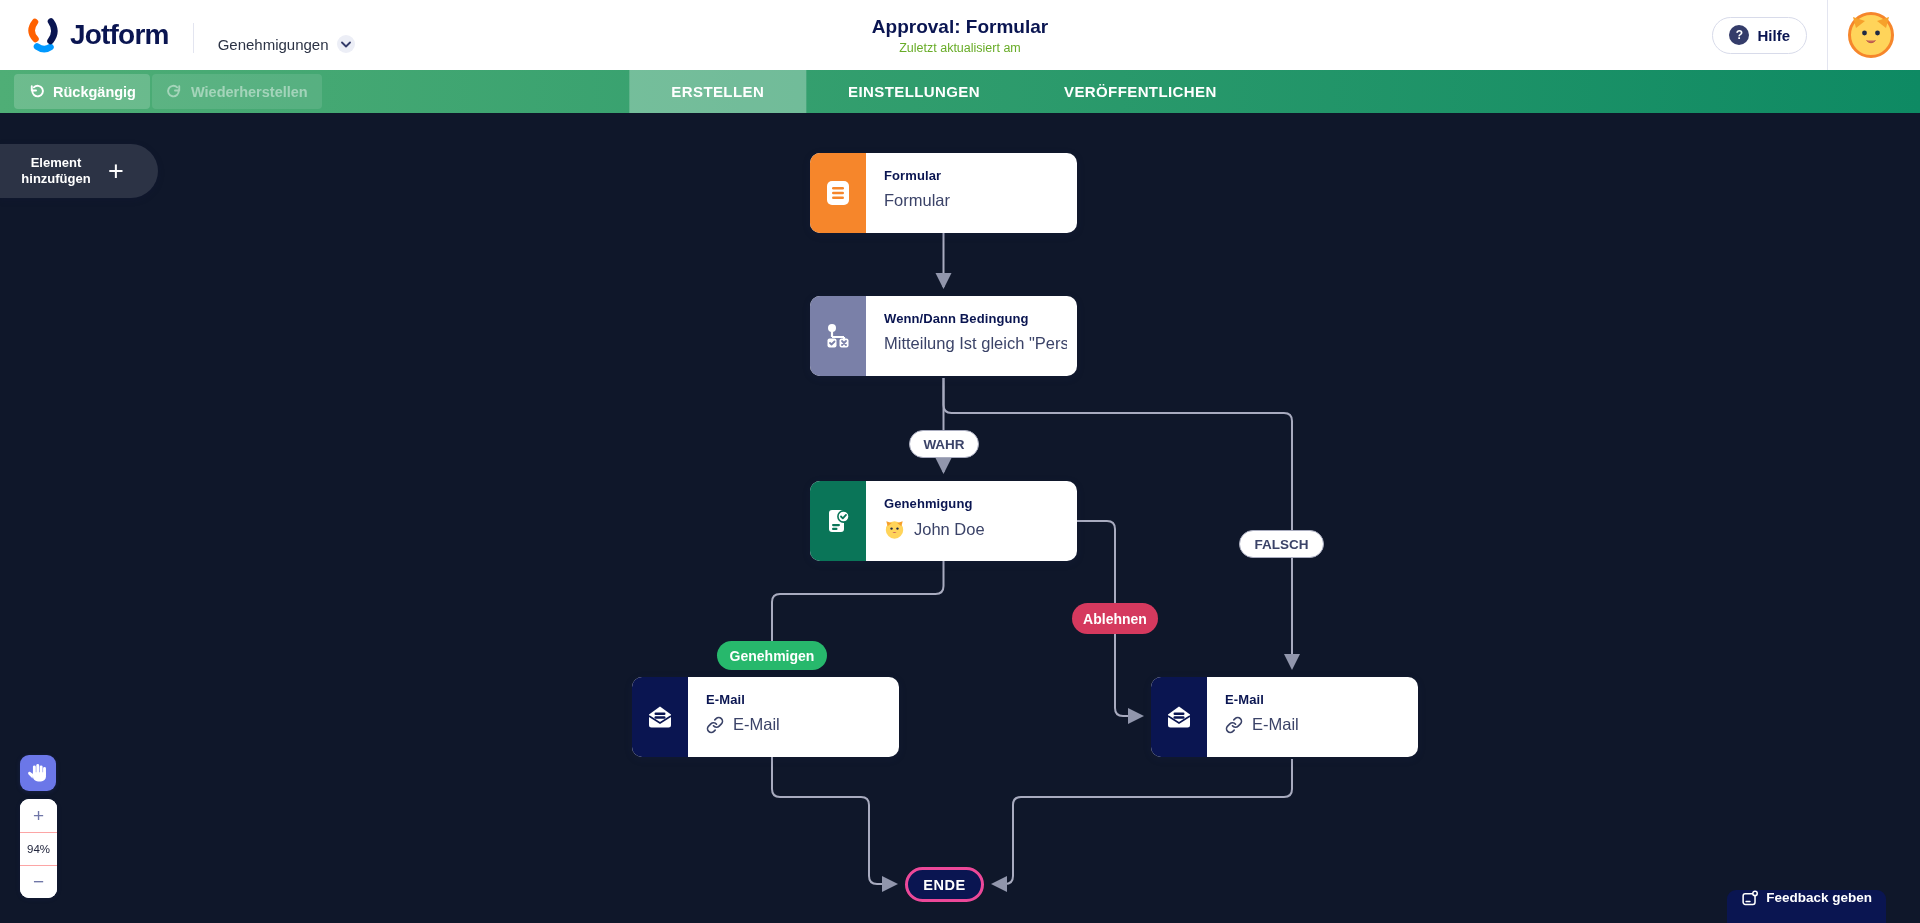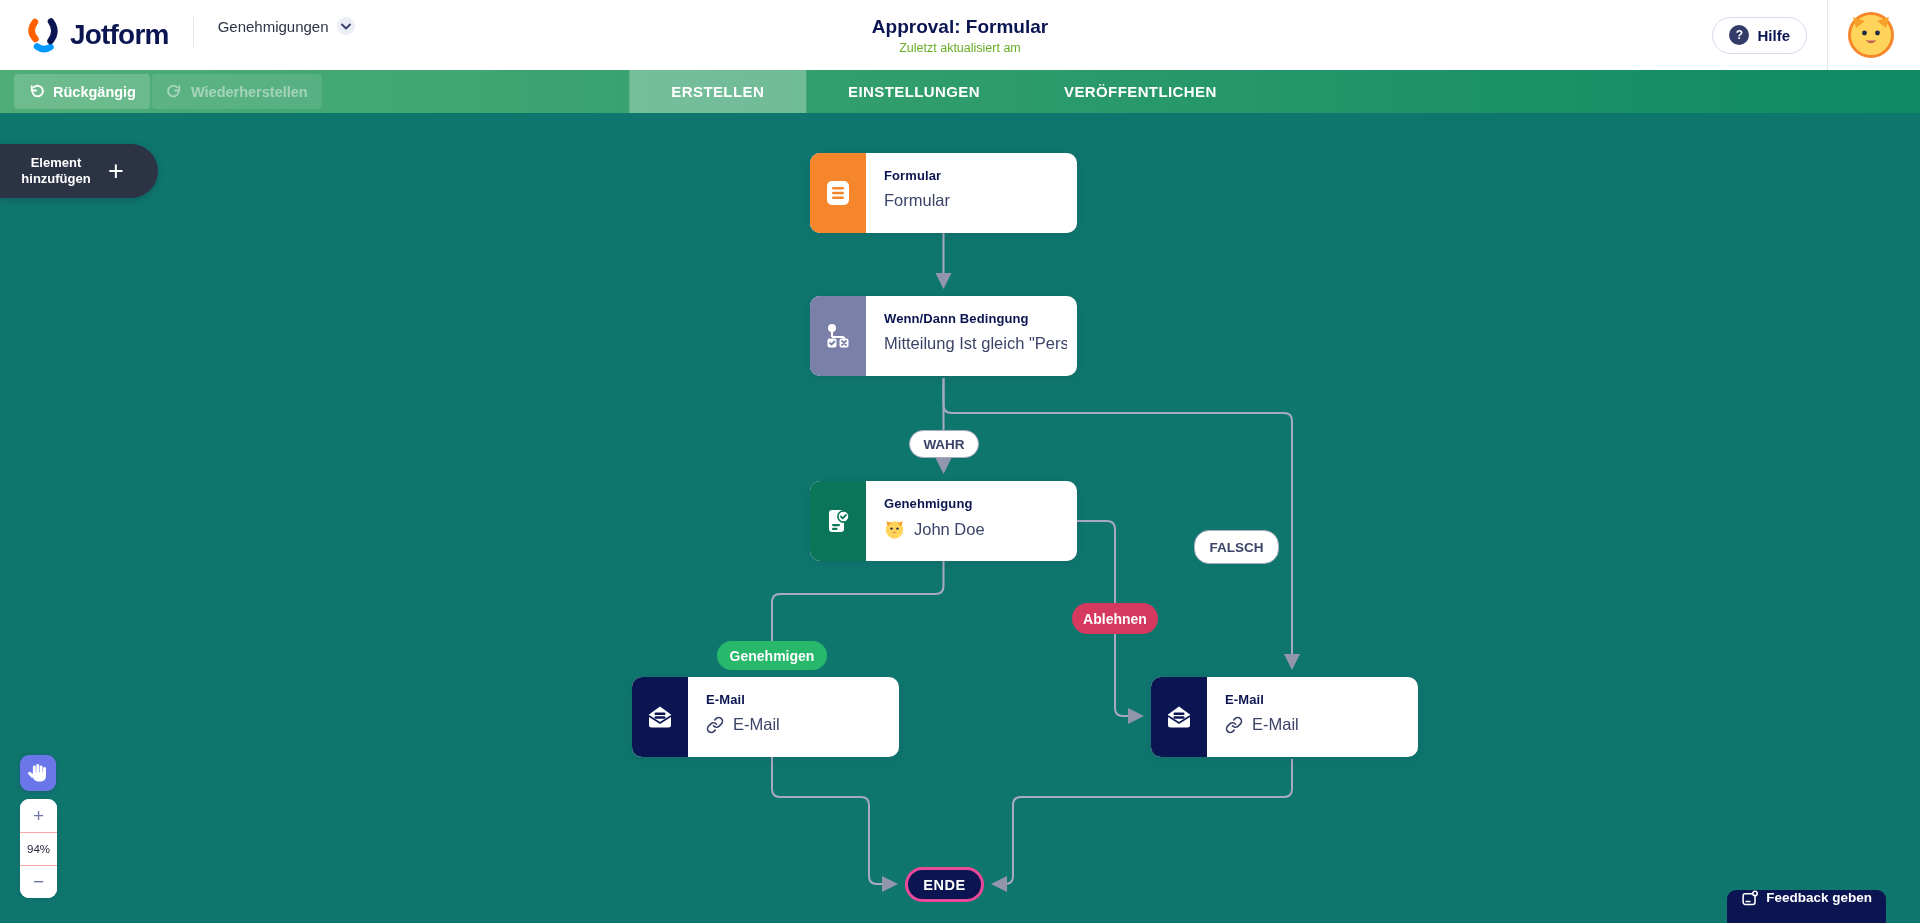--- a/index.html
+++ b/index.html
@@ -1,20 +1,20 @@
 <!DOCTYPE html>
 <html><head>
 <meta charset="utf-8">
 <style>
   * { margin:0; padding:0; box-sizing:border-box; }
   html,body { width:1920px; height:923px; overflow:hidden; font-family:"Liberation Sans", sans-serif; background:#F3F4FA; }
 
   
   .header { height:70px; background:#fff; display:flex; align-items:center; justify-content:space-between; position:relative; padding:0 26px 0 24px; }
-  .header-left { display:flex; align-items:flex-start; gap:24px; }
+  .header-left { display:flex; align-items:flex-end; gap:24px; }
   .logo { display:flex; align-items:center; gap:10px; cursor:pointer; }
   .logo-text { font-size:28px; font-weight:800; color:#0A1551; letter-spacing:-0.8px; }
   .v-div { width:1px; height:30px; background:#E3E5F0; }
   .v-div.tall { height:70px; }
   .workspace { display:flex; align-items:center; gap:8px; cursor:pointer; }
   .workspace-label { font-size:15px; color:#2C3345; }
   .chev-circle { width:18px; height:18px; border-radius:50%; background:#ECEEF6; display:flex; align-items:center; justify-content:center; }
   .header-center { position:absolute; left:50%; top:50%; transform:translate(-50%,-50%); text-align:center; }
   .page-title { font-size:19px; font-weight:700; color:#0A1551; }
   .page-subtitle { font-size:12.5px; color:#68AC27; margin-top:3px; }
@@ -28,21 +28,21 @@
   .toolbar { height:43px; background:linear-gradient(90deg,#4FAE76,#0E8A63); display:flex; align-items:center; position:relative; padding:0 14px; }
   .undo-redo { display:flex; gap:2px; }
   .tb-btn { display:flex; align-items:center; gap:8px; height:35px; padding:0 14px; border:none; border-radius:4px; background:rgba(255,255,255,0.18); color:#fff; font-size:14.5px; font-weight:600; cursor:pointer; font-family:inherit; }
   .tb-btn.disabled { background:rgba(255,255,255,0.10); color:rgba(255,255,255,0.45); cursor:default; }
   .tb-btn.disabled svg { opacity:0.45; }
   .tabs { position:absolute; left:944px; top:0; height:43px; transform:translateX(-50%); display:flex; }
   .tab { height:43px; display:flex; align-items:center; padding:0 42px; color:#fff; font-size:15px; font-weight:600; letter-spacing:0.4px; cursor:pointer; }
   .tab.active { background:rgba(255,255,255,0.30); }
 
   
-  .canvas { position:relative; width:1920px; height:810px; background:#0f766e; }
+  .canvas { position:relative; width:1920px; height:810px; background:#0f172a; }
   .wires { position:absolute; left:0; top:0; }
 
   .add-element { position:absolute; left:0; top:31px; width:158px; height:54px; background:#2C3345; border-radius:0 27px 27px 0; display:flex; align-items:center; cursor:pointer; box-shadow:0 2px 6px rgba(20,25,60,0.25); }
   .add-label { width:112px; text-align:center; color:#fff; font-size:13px; font-weight:700; line-height:1.25; }
   .add-plus { color:#fff; font-size:27px; font-weight:300; line-height:1; margin-left:-4px; }
 
   .node { position:absolute; width:267px; height:80px; background:#fff; border-radius:10px; box-shadow:0 2px 8px rgba(37,45,91,0.14); display:flex; cursor:pointer; }
   .node-icon { width:56px; height:80px; border-radius:10px 0 0 10px; display:flex; align-items:center; justify-content:center; flex:none; }
   .node-icon.orange { background:#F6862B; }
   .node-icon.purple { background:#7A80A8; }
@@ -199,21 +199,21 @@
     <div class="node-body">
       <div class="node-label">Wenn/Dann Bedingung</div>
       <div class="node-value">
           <span>Mitteilung Ist gleich "Persönli</span>
         </div>
     </div>
   </div>
 
   <div class="wire-pill" style="left:909px; top:317px; width:70px; height:28px;">WAHR</div>
 
-  <div class="wire-pill" style="left:1194px; top:417px; width:85px; height:34px;">FALSCH</div>
+  <div class="wire-pill" style="left:1239px; top:417px; width:85px; height:28px;">FALSCH</div>
 
   <div class="node" style="left:810px; top:368px;">
     <div class="node-icon green">
       <svg width="30" height="30" viewBox="0 0 30 30">
         <rect x="6" y="4" width="15" height="22" rx="3" fill="#fff"></rect>
         <rect x="9" y="18" width="8" height="2.2" rx="1.1" fill="#0A7558"></rect>
         <rect x="9" y="21.8" width="5.5" height="2.2" rx="1.1" fill="#0A7558"></rect>
         <circle cx="20.5" cy="10.5" r="5.6" fill="#fff" stroke="#0A7558" stroke-width="1.6"></circle>
         <path d="M18,10.5 l1.8,1.8 l3.2,-3.4" fill="none" stroke="#0A7558" stroke-width="1.8" stroke-linecap="round" stroke-linejoin="round"></path>
       </svg>

